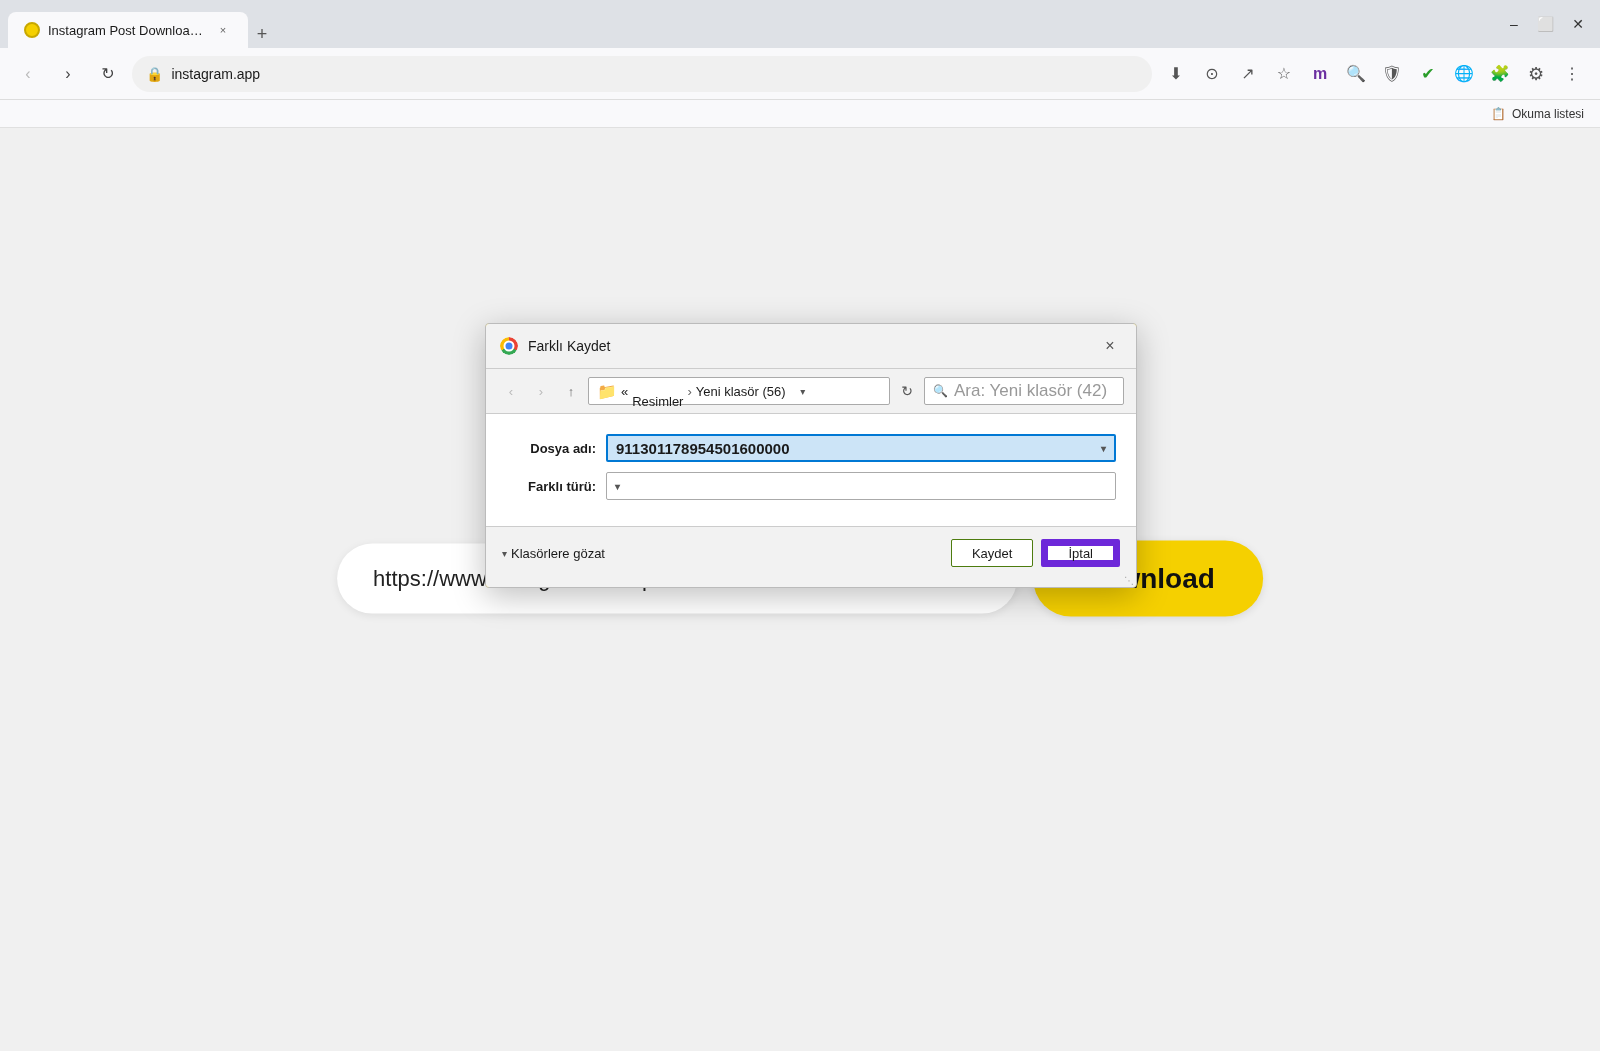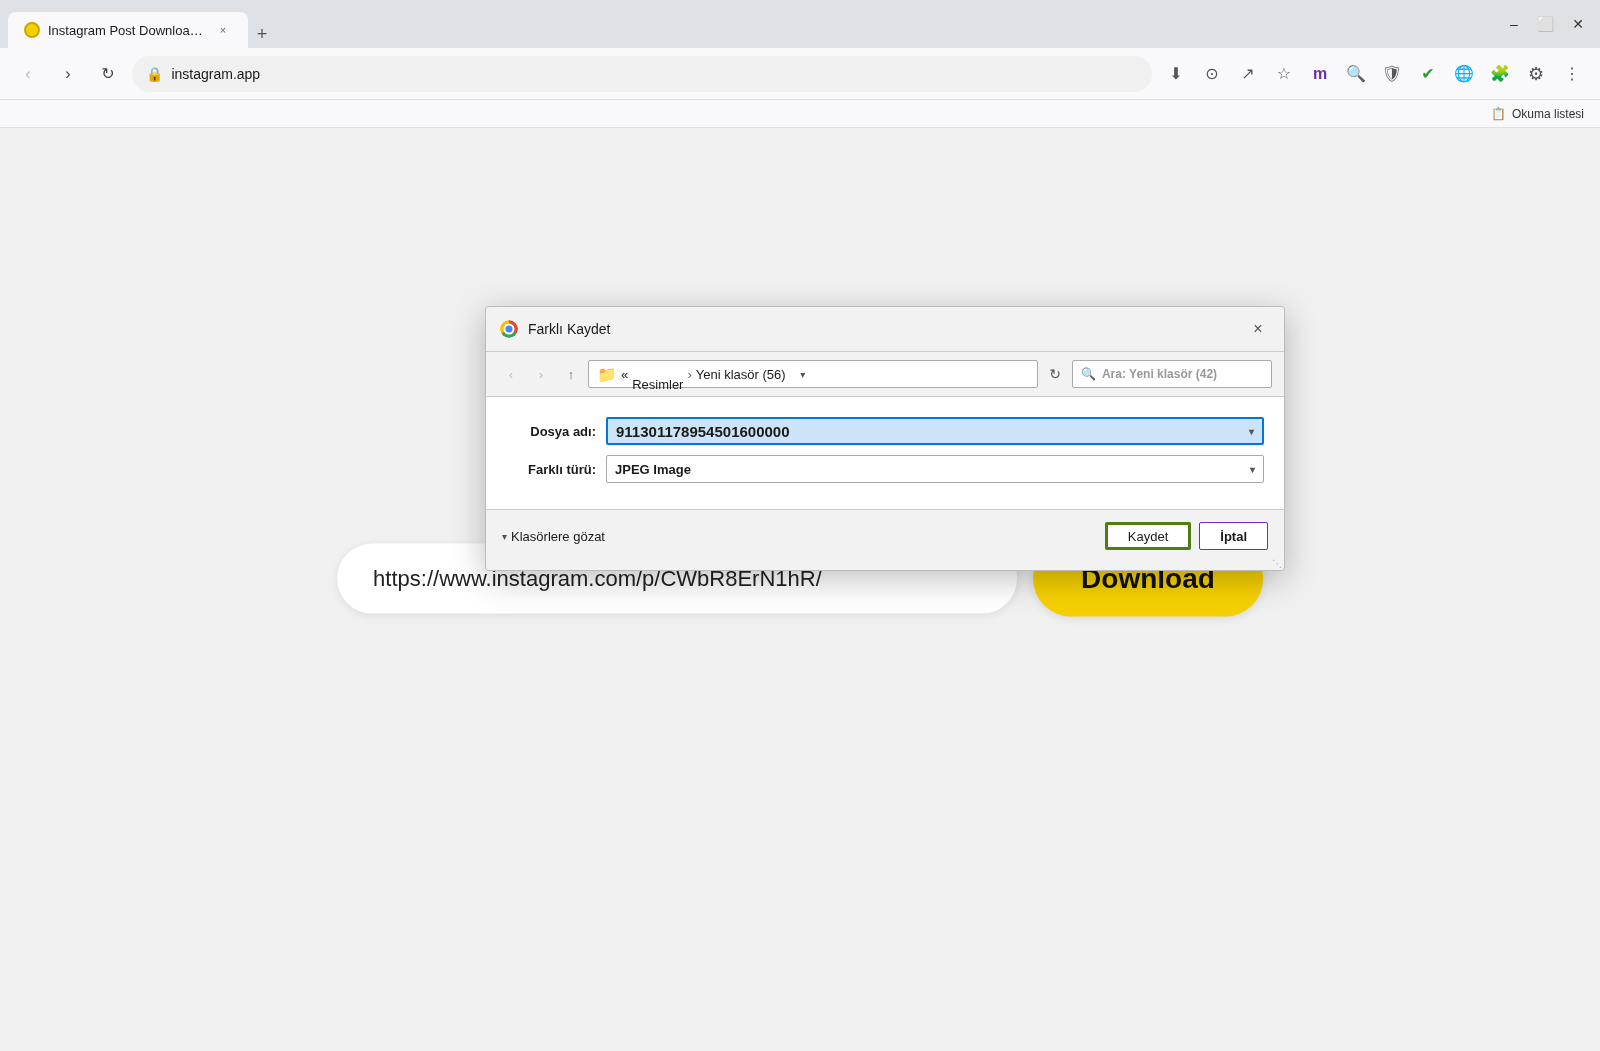--- a/index.html
+++ b/index.html
@@ -169,25 +169,25 @@
       color: #111;
       cursor: pointer;
       margin-left: 16px;
       white-space: nowrap;
       box-shadow: 0 2px 8px rgba(0,0,0,0.1);
     }
     .save-dialog {
       background: #fde047;
       border: 1px solid #bbb;
       border-radius: 4px;
-      width: 800px;
+      width: 652px;
       box-shadow: 0 8px 32px rgba(0,0,0,0.25);
       overflow: hidden;
       position: absolute;
-      top: 178px;
+      top: 195px;
       left: 485px;
     }
     .dialog-title-bar {
       background: #f2f2f2;
       padding: 10px 14px;
       display: flex;
       align-items: center;
       gap: 10px;
       border-bottom: 1px solid #ccc;
     }
@@ -362,27 +362,26 @@
       border-radius: 2px;
       cursor: pointer;
       display: flex;
       align-items: center;
       justify-content: center;
       border: 1px solid #0078d4;
     }
     .dialog-btn.primary {
       background: white;
       color: #1a1a1a;
-      border: 3px solid #4d7c0f;
+      border: 1px solid #4d7c0f;
     }
     .dialog-btn.secondary {
       background: white;
       color: #1a1a1a;
-      border: 1px solid #6d28d9;
-      font-weight: bold;
+      border: 7px solid #6d28d9;
     }
 
     
     .dialog-resize {
       height: 8px;
       background: #f2f2f2;
       display: flex;
       align-items: flex-end;
       justify-content: flex-end;
       padding: 0 2px 1px;
@@ -466,38 +465,37 @@
           <span class="breadcrumb-folder-icon">📁</span>
           <span>«</span>
           <span style="cursor:pointer;margin-top:20px;">Resimler</span>
           <span style="color:#666;">›</span>
           <span style="cursor:pointer;">Yeni klasör (56)</span>
           <div class="breadcrumb-chevron">▾</div>
         </div>
         <div class="dialog-nav-refresh">↻</div>
         <div class="dialog-search">
           <span class="dialog-search-icon">🔍</span>
-          <span style="color:#999;font-size:12px;font-weight:bold;">Ara: Yeni klasör (42)</span>
+          <span style="color:#999;font-size:17px;">Ara: Yeni klasör (42)</span>
         </div>
       </div>
 
       <div class="dialog-body">
 
         <div class="form-row">
           <label class="form-label">Dosya adı:</label>
           <div class="form-input">
             <span class="form-input-text">911301178954501600000</span>
             <span class="form-input-chevron">▾</span>
           </div>
         </div>
 
         <div class="form-row">
           <label class="form-label">Farklı türü:</label>
           <div class="form-select">
-            <span class="form-select-text">JPEG Image</span>
             <span class="form-select-chevron">▾</span>
           </div>
         </div>
       </div>
 
       <div class="dialog-footer">
         <div class="folders-toggle">
           <span class="folders-toggle-icon">▾</span>
           <span>Klasörlere gözat</span>
         </div>

